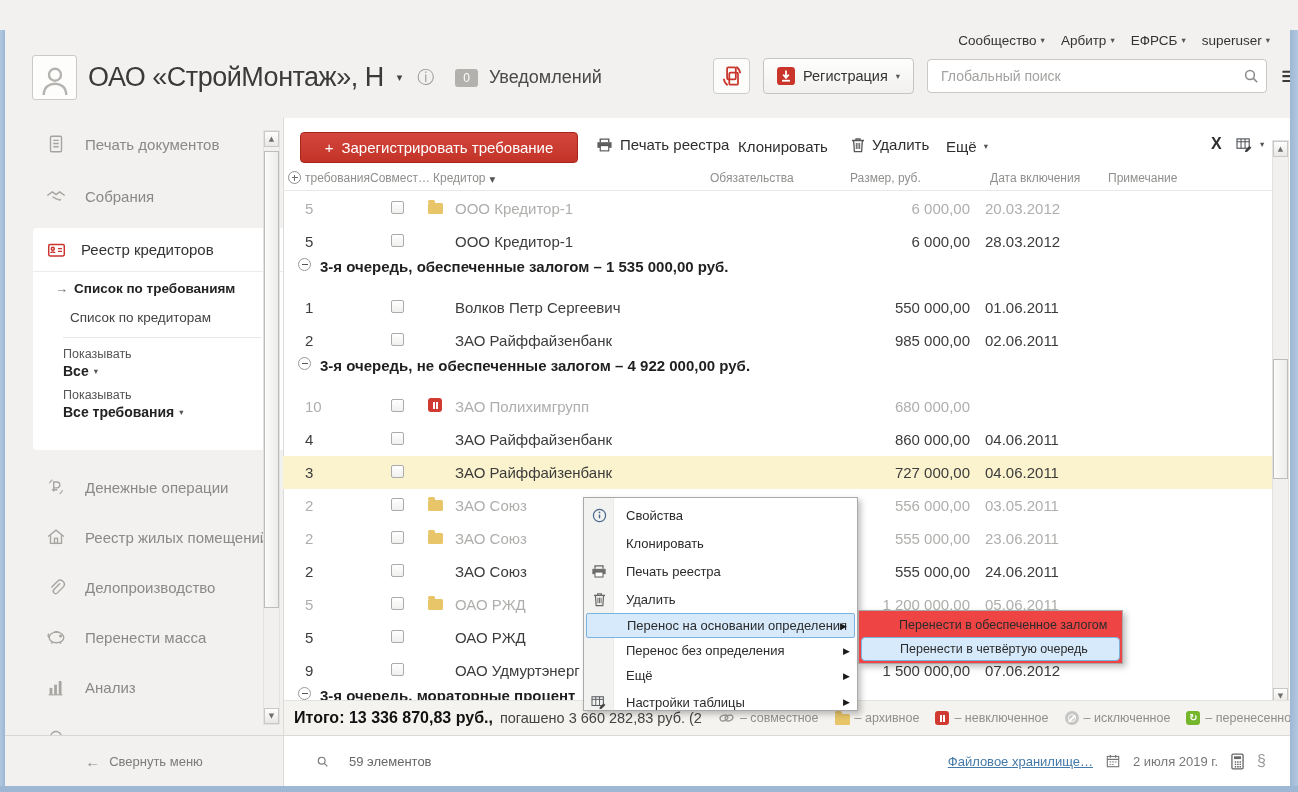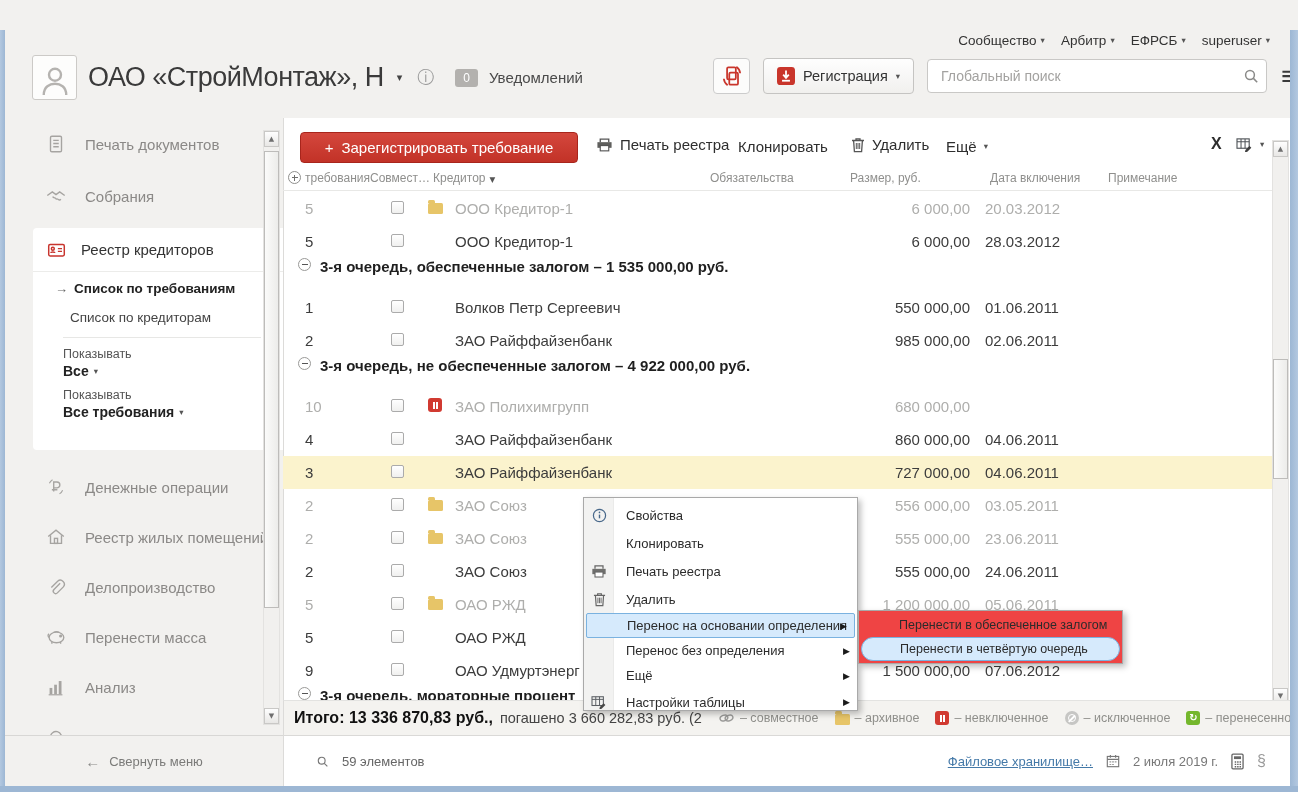--- a/index.html
+++ b/index.html
@@ -27,21 +27,21 @@
   .tm-item{display:flex;align-items:center;gap:4px;font-size:13.5px;color:#333;cursor:default}
   .chev{font-family:"DejaVu Sans",sans-serif;font-size:8.5px;color:#555;line-height:1}
 
   
   .hdr{position:absolute;left:27px;top:25px;display:flex;align-items:center;gap:11px}
   .avatar{width:45px;height:45px;border:1px solid #cccac7;border-radius:3px;background:#fdfdfc;display:flex;align-items:flex-end;justify-content:center;overflow:hidden}
   .company{font-size:27px;color:#3a3a3a;letter-spacing:-.5px}
   .chev-lg{font-family:"DejaVu Sans",sans-serif;font-size:11px;color:#444;margin-left:2px}
   .info-ic{font-family:"DejaVu Sans",sans-serif;font-size:17px;color:#9a9a9a;margin-left:4px}
   .badge0{background:#b3b1ae;color:#fff;font-size:12px;border-radius:3px;padding:2px 8px;margin-left:10px}
-  .notif{font-size:15px;color:#4a4a4a}
+  .notif{font-size:18px;color:#4a4a4a}
   .hdr-right{position:absolute;top:28px;left:708px;display:flex;align-items:center;gap:13px}
   .iconbtn{width:37px;height:36px;border:1px solid #ccc;border-radius:4px;background:#fcfcfb;display:flex;align-items:center;justify-content:center}
   .regbtn{height:36px;border:1px solid #c5c4c2;border-radius:4px;background:linear-gradient(#fefefe,#f1f0ee);display:flex;align-items:center;gap:8px;padding:0 13px;font-size:14.5px;color:#333}
   .search{width:340px;height:34px;border:1px solid #c9c8c6;border-radius:4px;background:#fff;padding:0 30px 0 13px;font-size:14px;color:#333;font-family:"Liberation Sans",sans-serif}
   .search::placeholder{color:#a3a2a0}
   .search-wrap{position:relative}
   .search-mag{position:absolute;right:8px;top:9px}
   .burger{font-family:"DejaVu Sans",sans-serif;font-size:25px;color:#3a3a3a;line-height:34px}
 
   
@@ -105,38 +105,38 @@
   .transf{display:inline-block;width:14px;height:14px;border-radius:3px;background:#74b72c;color:#fff;font:bold 10px/14px "DejaVu Sans",sans-serif;text-align:center}
 
   
   .totbar{position:absolute;left:278px;top:670px;width:1007px;height:35px;background:#f4f3f0;border-top:1px solid #e3e3e1;border-left:1px solid #dcdbd9;display:flex;align-items:center;padding-left:10px;gap:7px;z-index:10;white-space:nowrap}
   .tot-b{font-size:16px;font-weight:bold;color:#111}
   .tot-r{font-size:14.5px;color:#444}
   .lg{display:flex;align-items:center;gap:5px;margin-left:9px}
   .lg-t{font-size:12.5px;color:#8f8f8b}
 
   
-  .statusbar{position:absolute;left:278px;top:705px;width:1007px;height:51px;background:#fff;border-top:1px solid #dad9d7;border-left:1px solid #dcdbd9;display:flex;align-items:center;padding:0 24px 0 32px;gap:13px;z-index:8}
+  .statusbar{position:absolute;left:278px;top:705px;width:1007px;height:51px;background:#fff;border-top:1px solid #dad9d7;border-left:1px solid #dcdbd9;display:flex;align-items:center;padding:0 24px 0 32px;gap:20px;z-index:8}
   .st-count{font-size:13px;color:#666}
   .st-right{margin-left:auto;display:flex;align-items:center;gap:13px}
   .st-link{font-size:13px;color:#4479a8;text-decoration:underline}
   .st-date{font-size:13px;color:#777}
   .sec{font-size:16px;color:#9a9a9a}
 
   
   .cmenu{position:absolute;left:578px;top:467px;width:275px;height:214px;background:#fff;border:1px solid #a9a9a9;box-shadow:3px 3px 6px rgba(0,0,0,.25);z-index:50;padding-top:3px}
   .cm-gutter{position:absolute;left:0;top:0;bottom:0;width:30px;background:#f2f2f1;border-right:1px solid #eaeae9}
   .cm-item{height:28px;display:flex;align-items:center;position:relative;padding-left:42px;font-size:13px;color:#2b2b2b}
   .cm-item.h25{height:25px}
   .cm-item.hl{background:#d6eafc;border:1px solid #7ab2e0;border-radius:2px;margin:0 2px;padding-left:40px}
   .cm-ic{position:absolute;left:6px;width:18px;display:flex;justify-content:center}
   .cm-arrow{position:absolute;right:7px;font-family:"DejaVu Sans",sans-serif;font-size:9px;color:#1a1a1a}
   .smenu{position:absolute;left:853px;top:580px;width:265px;height:54px;background:#ef4444;border:1px solid #a9a9a9;box-shadow:3px 3px 6px rgba(0,0,0,.25);z-index:60;padding-top:2px}
   .sm-item{height:24px;display:flex;align-items:center;padding-left:40px;font-size:12.5px;color:#2b2b2b}
-  .sm-item.hl{background:#d6eafc;border:1px solid #7ab2e0;border-radius:12px;margin:0 2px;padding-left:38px}
+  .sm-item.hl{background:#d6eafc;border:1px solid #7ab2e0;border-radius:4px;margin:0 2px;padding-left:38px}
 </style>
 </head>
 <body>
 
 <div class="stage">
 
   <div class="frame-l"></div>
   <div class="frame-r"></div>
   <div class="frame-b"></div>
 

